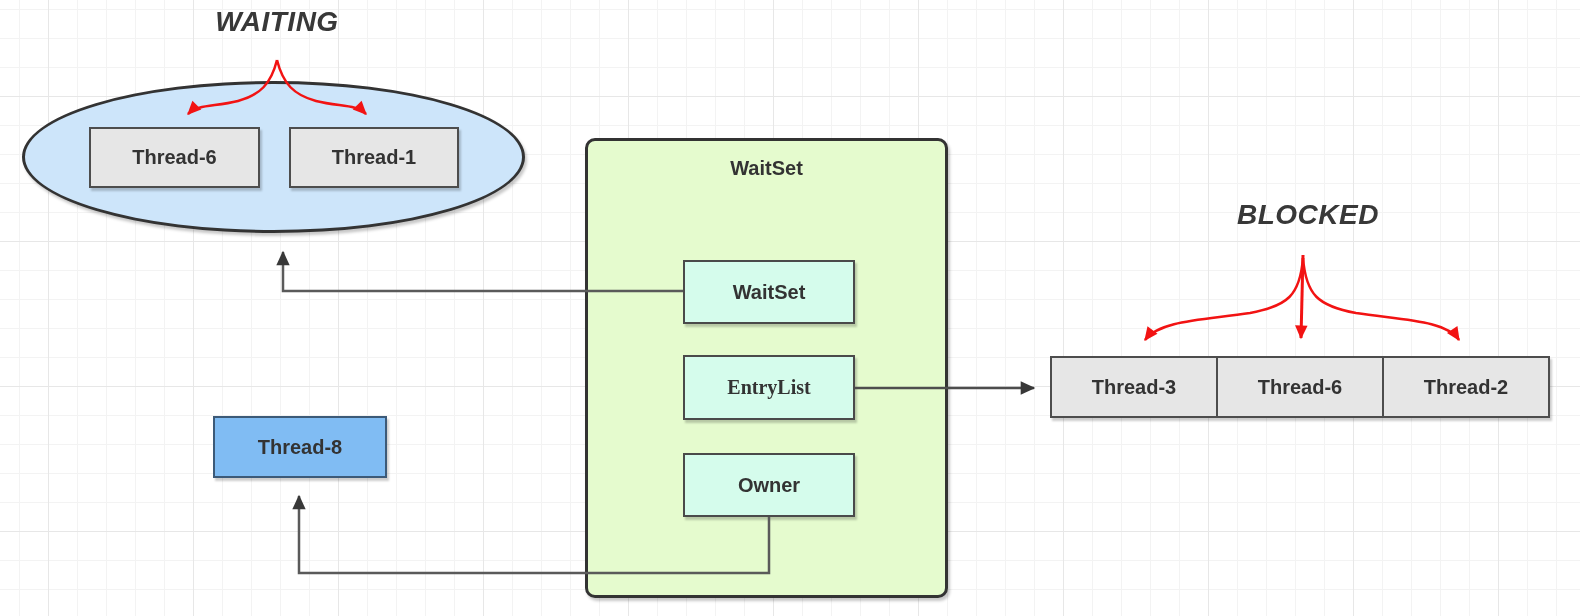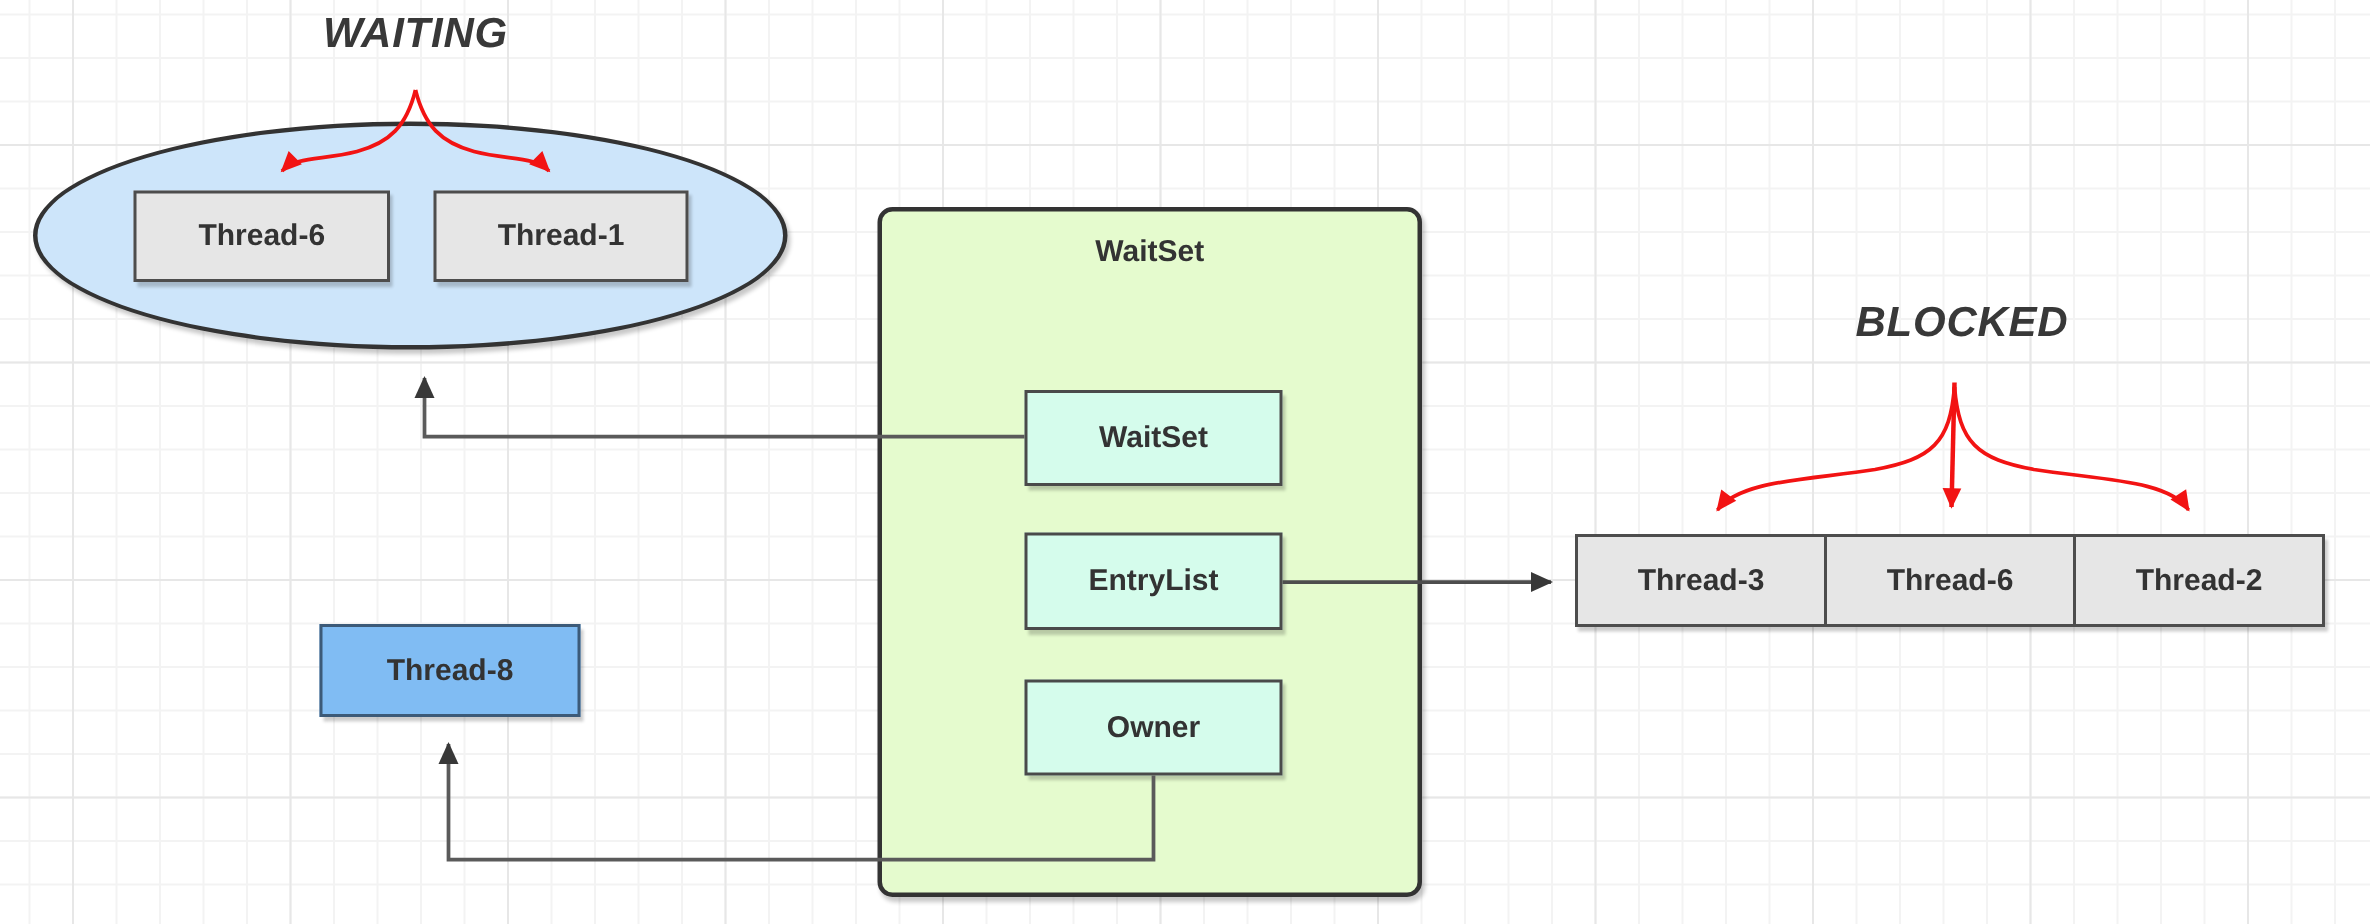--- a/index.html
+++ b/index.html
@@ -62,21 +62,21 @@
   <div class="abs node gray-box" style="left:89px;top:127px;width:171px;height:61px;">Thread-6</div>
 
   <div class="abs node gray-box" style="left:289px;top:127px;width:170px;height:61px;">Thread-1</div>
 
   <div class="abs monitor" style="left:585px;top:138px;width:357px;height:454px;">
     <div class="monitor-title">WaitSet</div>
   </div>
 
   <div class="abs node field-box" style="left:683px;top:260px;width:172px;height:64px;">WaitSet</div>
 
-  <div class="abs node field-box" style="left:683px;top:355px;width:172px;height:65px;">EntryList</div>
+  <div class="abs node field-box" style="left:683px;top:355px;width:172px;height:65px;font-family:Liberation Serif, serif;">EntryList</div>
 
   <div class="abs node field-box" style="left:683px;top:453px;width:172px;height:64px;">Owner</div>
 
   <div class="abs node owner-thread" style="left:213px;top:416px;width:174px;height:62px;">Thread-8</div>
 
   <div class="abs thread-row" style="left:1050px;top:356px;">
     <div class="node gray-box" style="width:168px;height:62px;">Thread-3</div>
     <div class="node gray-box" style="width:168px;height:62px;">Thread-6</div>
     <div class="node gray-box" style="width:168px;height:62px;">Thread-2</div>
   </div>

